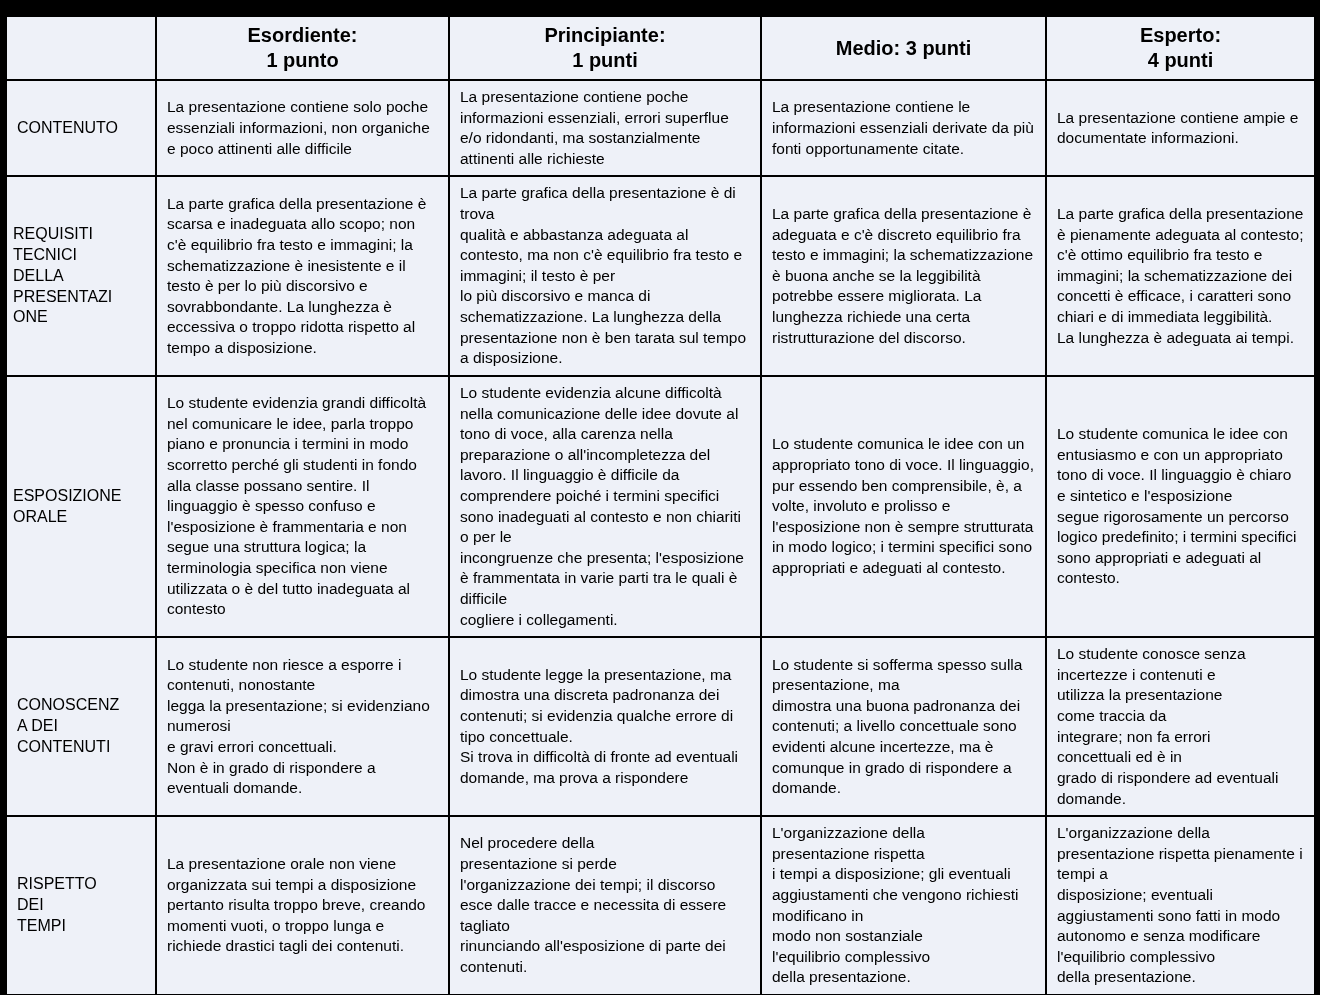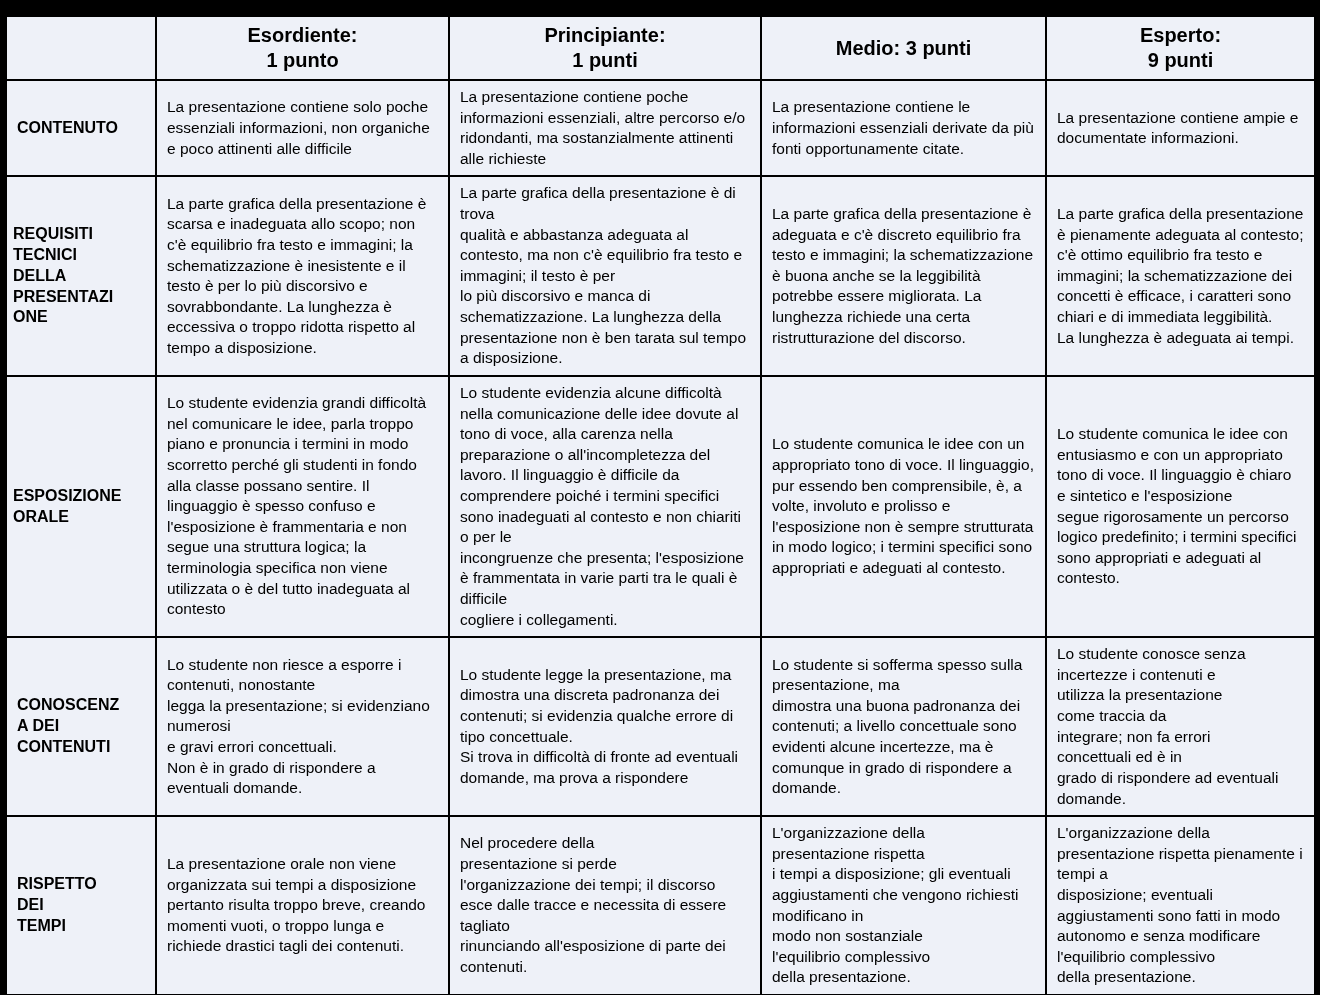--- a/index.html
+++ b/index.html
@@ -34,21 +34,21 @@
   }
   
   th.level-header {
     font-size: 20px;
     font-weight: bold;
     text-align: center;
     line-height: 1.25;
   }
   
   td.criterion {
-    font-weight: bold;
+    font-weight: normal;
     font-size: 16px;
     line-height: 1.3;
     padding-left: 12px;
   }
   td.criterion.centered { padding-left: 6px; }
   
   td.cell {
     font-size: 15.5px;
     line-height: 1.33;
     text-align: left;
@@ -80,26 +80,26 @@
     </colgroup>
     <tbody>
         <tr style="height:60px">
       <th class="level-header"></th>
       <th class="level-header">Esordiente:
 1 punto</th>
       <th class="level-header">Principiante:
 1 punti</th>
       <th class="level-header">Medio: 3 punti</th>
       <th class="level-header">Esperto:
-9 punti</th>
+4 punti</th>
     </tr>
     <tr style="height:92px">
       <td class="criterion">CONTENUTO</td>
       <td class="cell">La presentazione contiene solo poche essenziali informazioni, non organiche e poco attinenti alle difficile</td>
-      <td class="cell">La presentazione contiene poche informazioni essenziali, altre percorso e/o ridondanti, ma sostanzialmente attinenti alle richieste</td>
+      <td class="cell">La presentazione contiene poche informazioni essenziali, errori superflue e/o ridondanti, ma sostanzialmente attinenti alle richieste</td>
       <td class="cell">La presentazione contiene le informazioni essenziali derivate da più fonti opportunamente citate.</td>
       <td class="cell">La presentazione contiene ampie e documentate informazioni.</td>
     </tr>
     <tr style="height:192px">
       <td class="criterion centered">REQUISITI
 TECNICI
 DELLA
 PRESENTAZI
 ONE</td>
       <td class="cell">La parte grafica della presentazione è scarsa e inadeguata allo scopo; non c'è equilibrio fra testo e immagini; la

